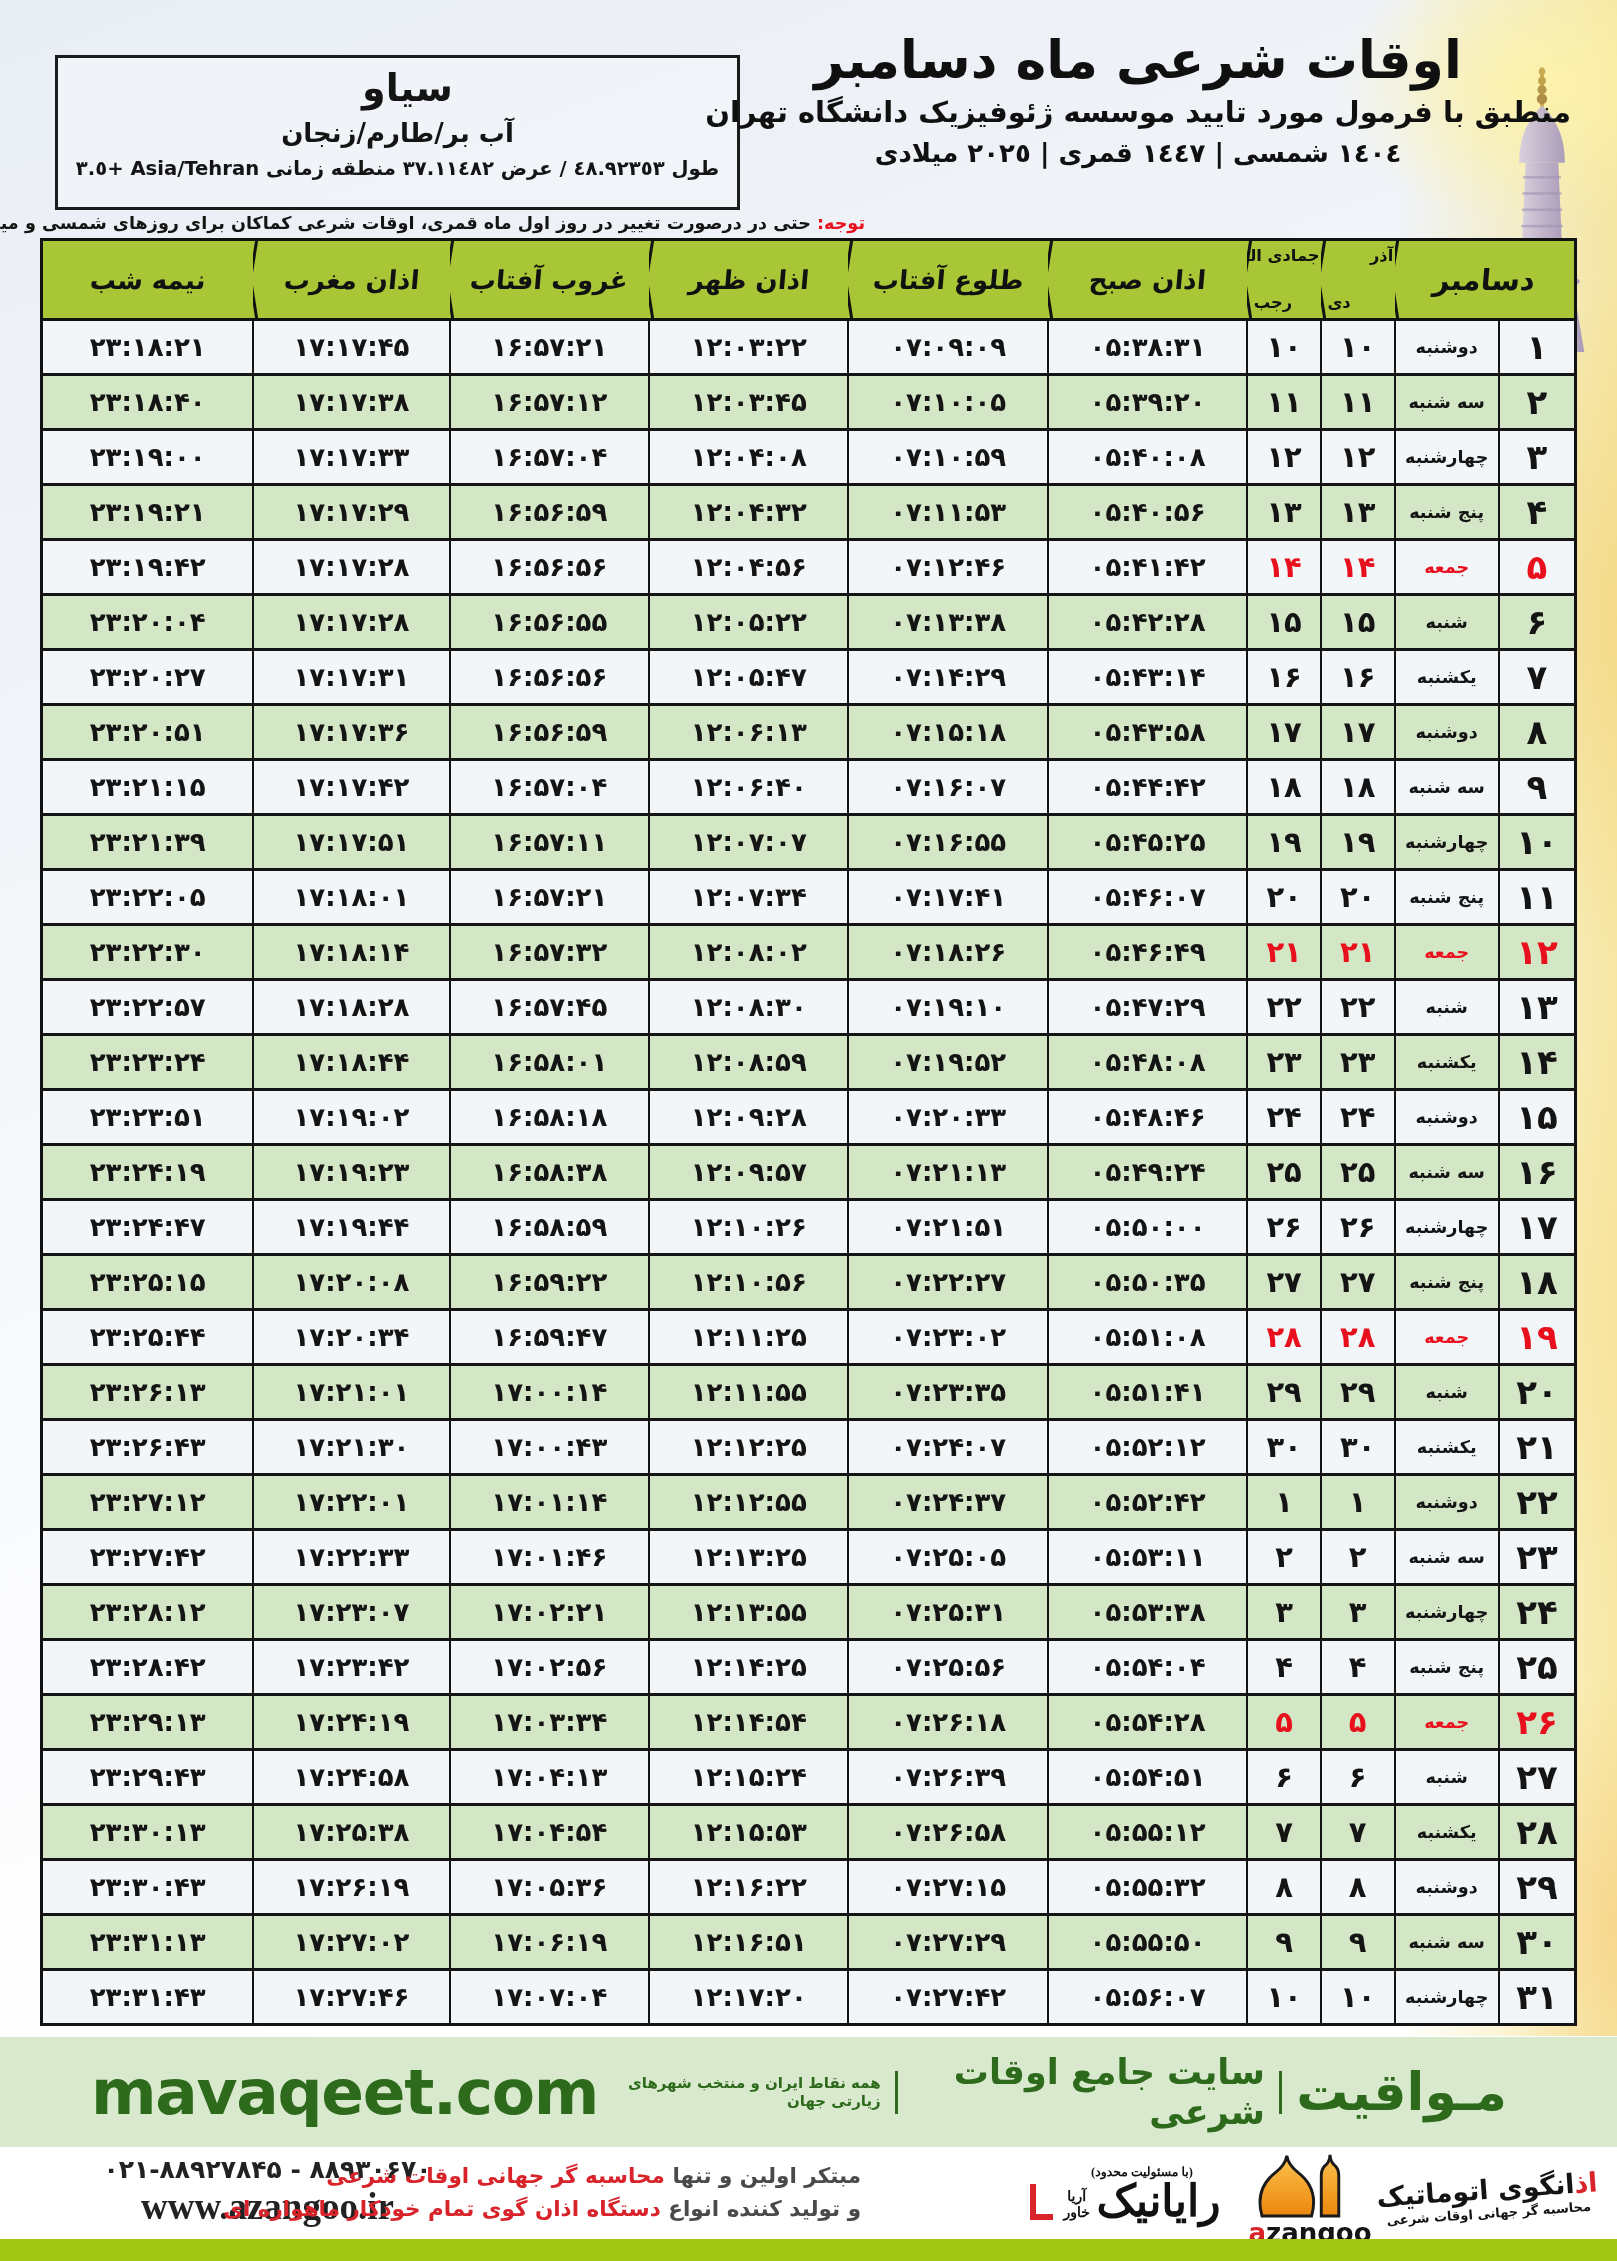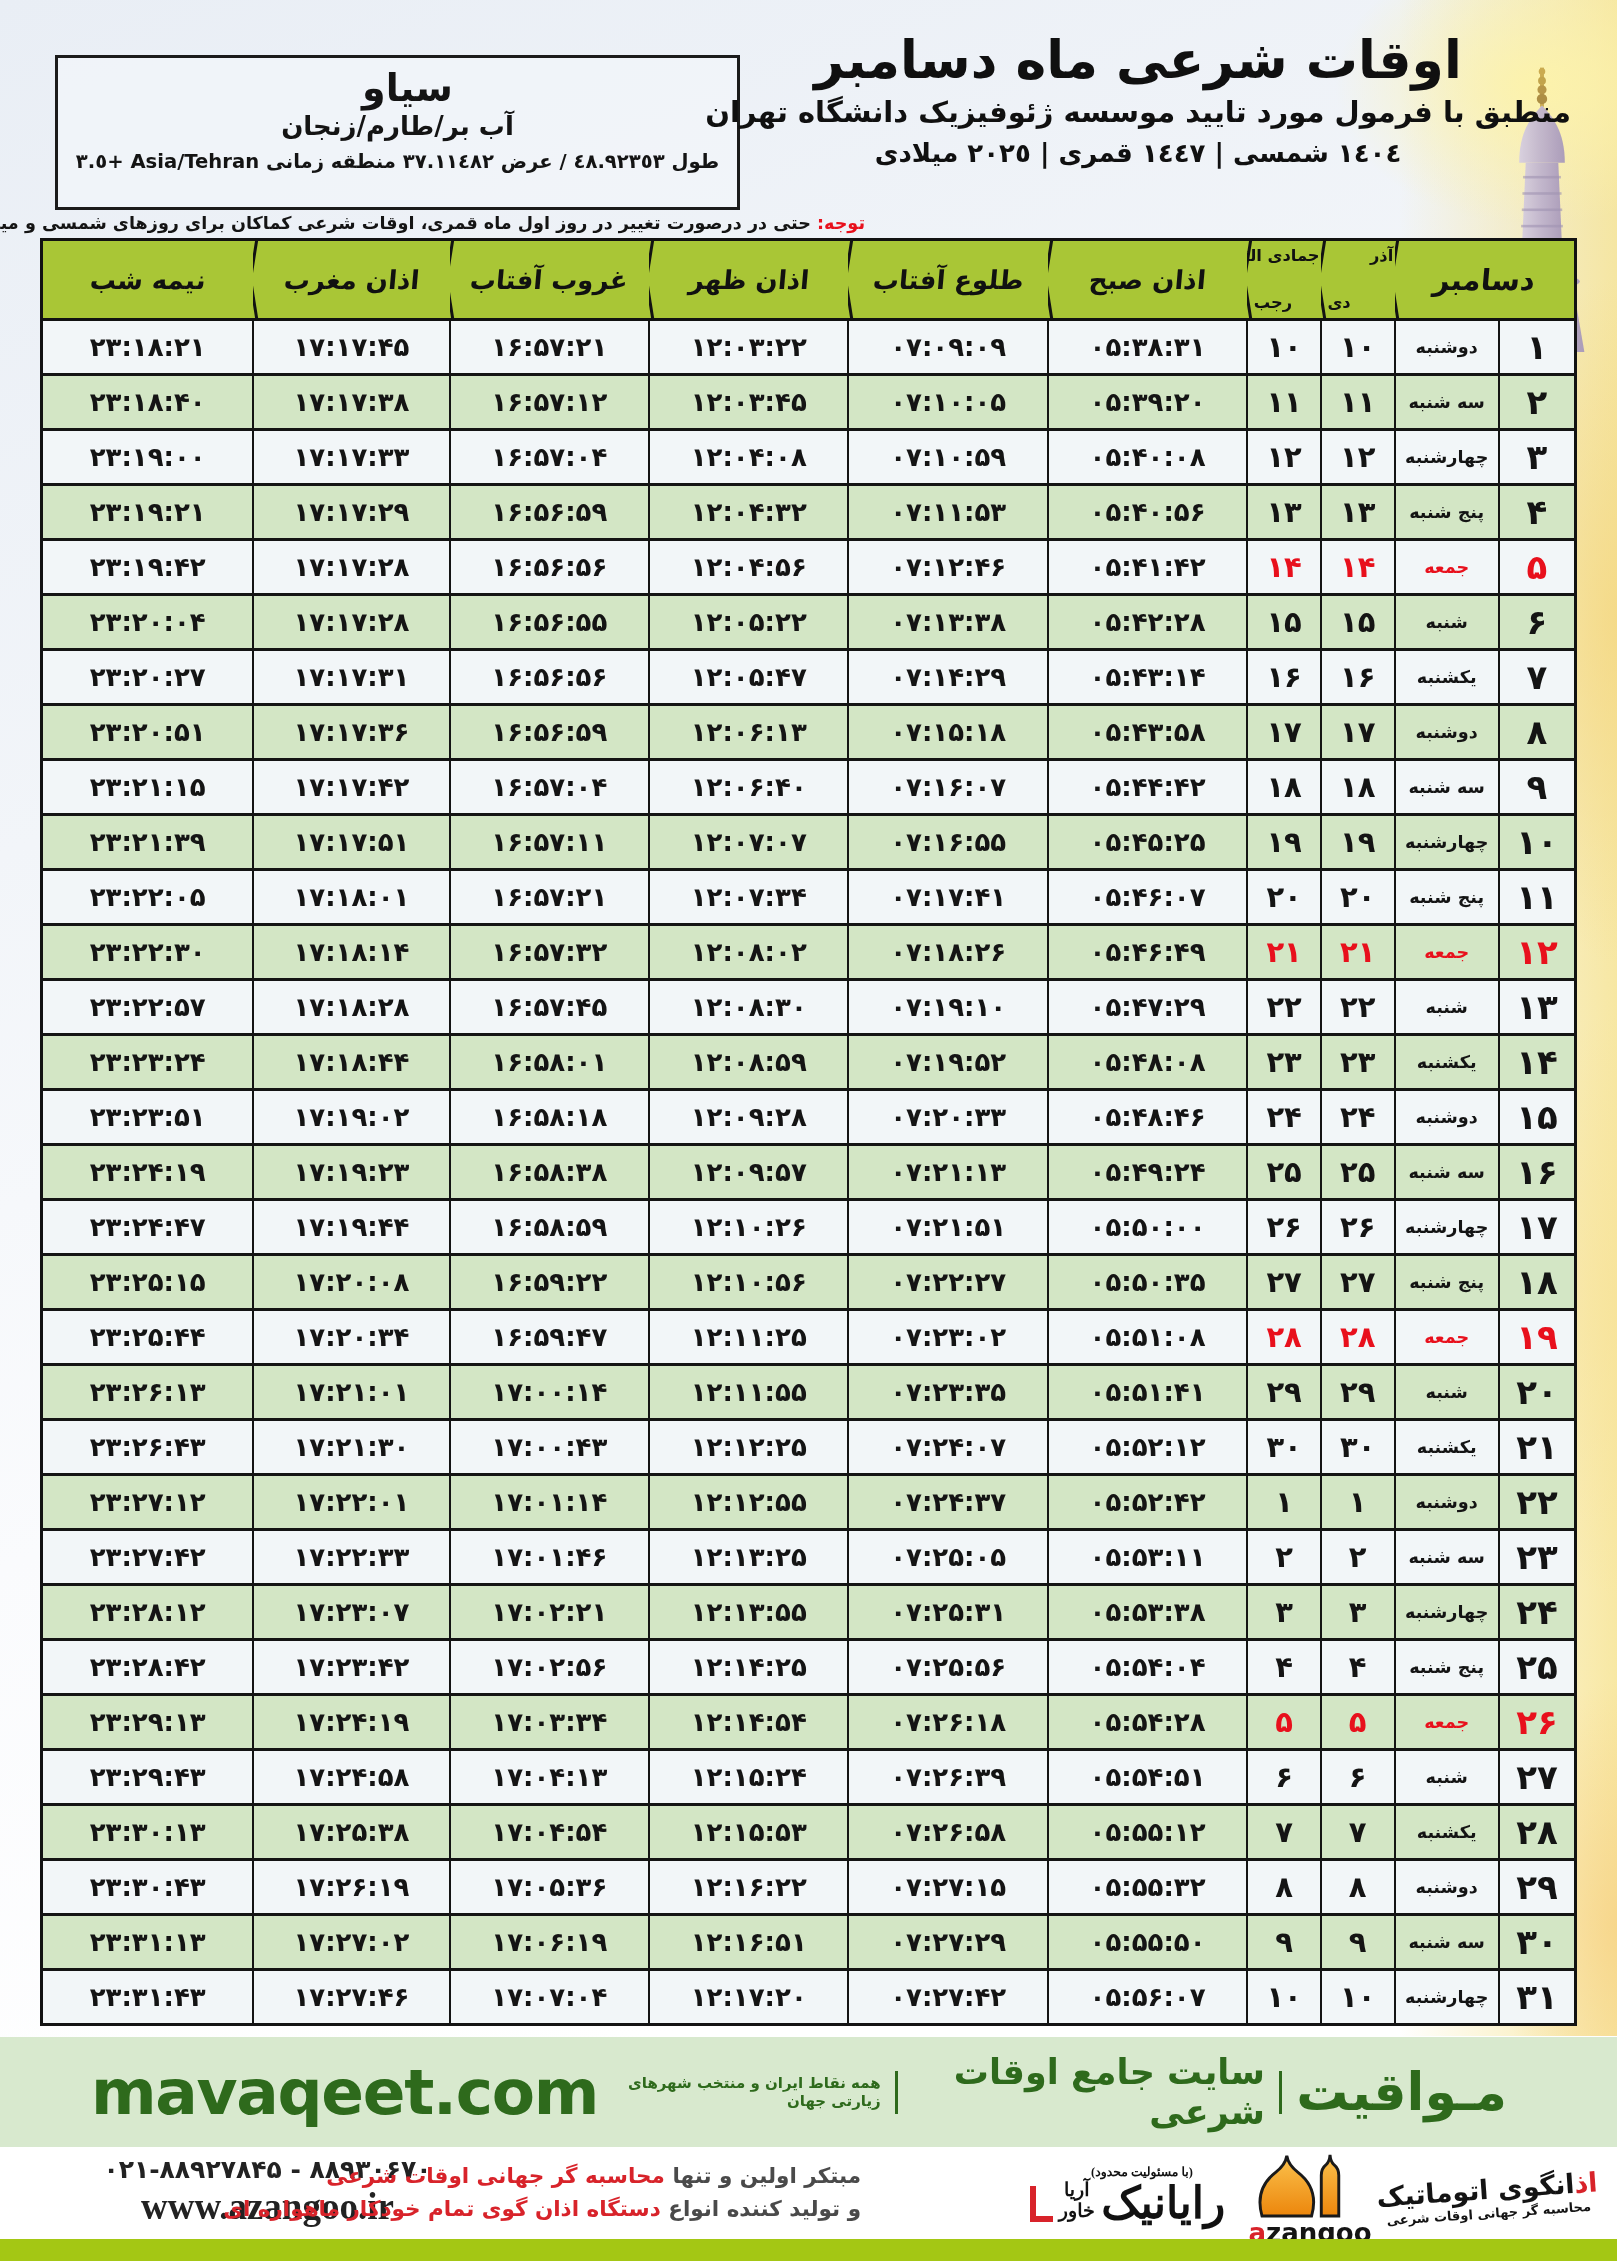--- a/index.html
+++ b/index.html
@@ -12,21 +12,21 @@
       radial-gradient(ellipse 281px 196px at 78% 85px, rgba(253,243,170,.95), rgba(253,243,170,0) 72%),
       radial-gradient(ellipse 170px 457px at 100% 620px, rgba(244,214,128,.75), rgba(244,214,128,0) 75%),
       radial-gradient(ellipse 144px 391px at 100% 1305px, rgba(247,225,150,.6), rgba(247,225,150,0) 75%),
       radial-gradient(ellipse 157px 326px at 100% 1925px, rgba(246,200,120,.55), rgba(246,200,120,0) 75%),
       linear-gradient(to left, rgba(246,226,140,.8), rgba(246,226,140,0) 60%);}
   .minaret{position:absolute;top:65px;right:27px;width:98px;height:287px;z-index:0;opacity:.95;}
   
   .loc-box{position:absolute;top:55px;left:55px;width:679px;height:149px;z-index:2;
            border:3.3px solid #1b1b1b;background:rgba(243,246,250,.65);text-align:center;direction:rtl;color:#141414;}
   .loc-city{font-size:38px;font-weight:800;margin-top:7.8px;padding-left:20px;}
-  .loc-region{font-size:26px;font-weight:800;margin-top:1px;}
+  .loc-region{font-size:26px;font-weight:800;margin-top:8px;}
   .loc-coords{font-size:19.6px;font-weight:700;margin-top:9px;}
   .title-block{position:absolute;top:31px;right:46px;width:868px;z-index:2;text-align:center;direction:rtl;color:#101010;}
   .title-main{font-size:52px;font-weight:800;line-height:1.15;}
   .title-sub{font-size:29px;font-weight:800;margin-top:3.9px;}
   .title-era{font-size:26px;font-weight:700;margin-top:9px;}
   .note-line{position:absolute;top:213px;left:43px;width:822px;z-index:2;direction:rtl;text-align:right;
              font-size:17.6px;font-weight:700;color:#141414;white-space:nowrap;}
   .note-red{color:#e8101c;}
   
   .ptable{position:absolute;top:238px;left:40px;width:1537px;z-index:1;border-collapse:collapse;table-layout:fixed;
@@ -65,21 +65,21 @@
   .phone{font-size:25px;font-weight:800;direction:ltr;}
   .site-url{font-size:37px;font-weight:700;font-family:"Liberation Serif","DejaVu Serif",serif;margin-top:1.3px;}
   .slogan{position:absolute;left:404px;top:11.7px;width:457px;direction:rtl;text-align:right;
           font-size:21.5px;font-weight:800;line-height:1.55;white-space:nowrap;}
   .slogan .dark{color:#4a4a4a;}
   .slogan .red{color:#d8232a;}
   .rayanik{position:absolute;left:1018px;top:17px;width:248px;direction:rtl;text-align:center;color:#111;font-family:Liberation Serif, serif;}
   .rayanik-lic{font-size:12.4px;font-weight:700;}
   .rayanik-row{display:flex;direction:rtl;align-items:flex-end;justify-content:center;gap:6.5px;}
   .rayanik-name{font-size:44px;font-weight:800;line-height:1;}
-  .rayanik-stack{display:flex;flex-direction:column;font-size:19px;font-weight:700;line-height:1.1;padding-bottom:3.9px;}
+  .rayanik-stack{display:flex;flex-direction:column;font-size:14px;font-weight:700;line-height:1.1;padding-bottom:3.9px;}
   .rayanik-accent{position:absolute;left:11.7px;bottom:3.9px;width:17px;height:30px;border-left:6.5px solid #d8232a;border-bottom:6.5px solid #d8232a;}
   .azangoo{position:absolute;left:1298px;top:2.6px;width:300px;display:flex;direction:rtl;align-items:center;gap:5.2px;}
   .azangoo-txt{direction:rtl;text-align:center;transform:rotate(-4deg);}
   .azangoo-fa{font-size:27px;font-weight:800;color:#141414;white-space:nowrap;}
   .azangoo-fa .red{color:#d8232a;}
   .azangoo-sub{font-size:13px;font-weight:700;color:#141414;margin-top:1.3px;white-space:nowrap;}
   .azangoo-iconwrap{text-align:left;}
   .azangoo-en{font-size:26px;font-weight:800;color:#141414;direction:ltr;line-height:1;}
   .azangoo-en .red{color:#d8232a;}
   .strip{position:absolute;top:2239px;left:0;width:1618px;height:22px;background:#a4c714;z-index:2;}

